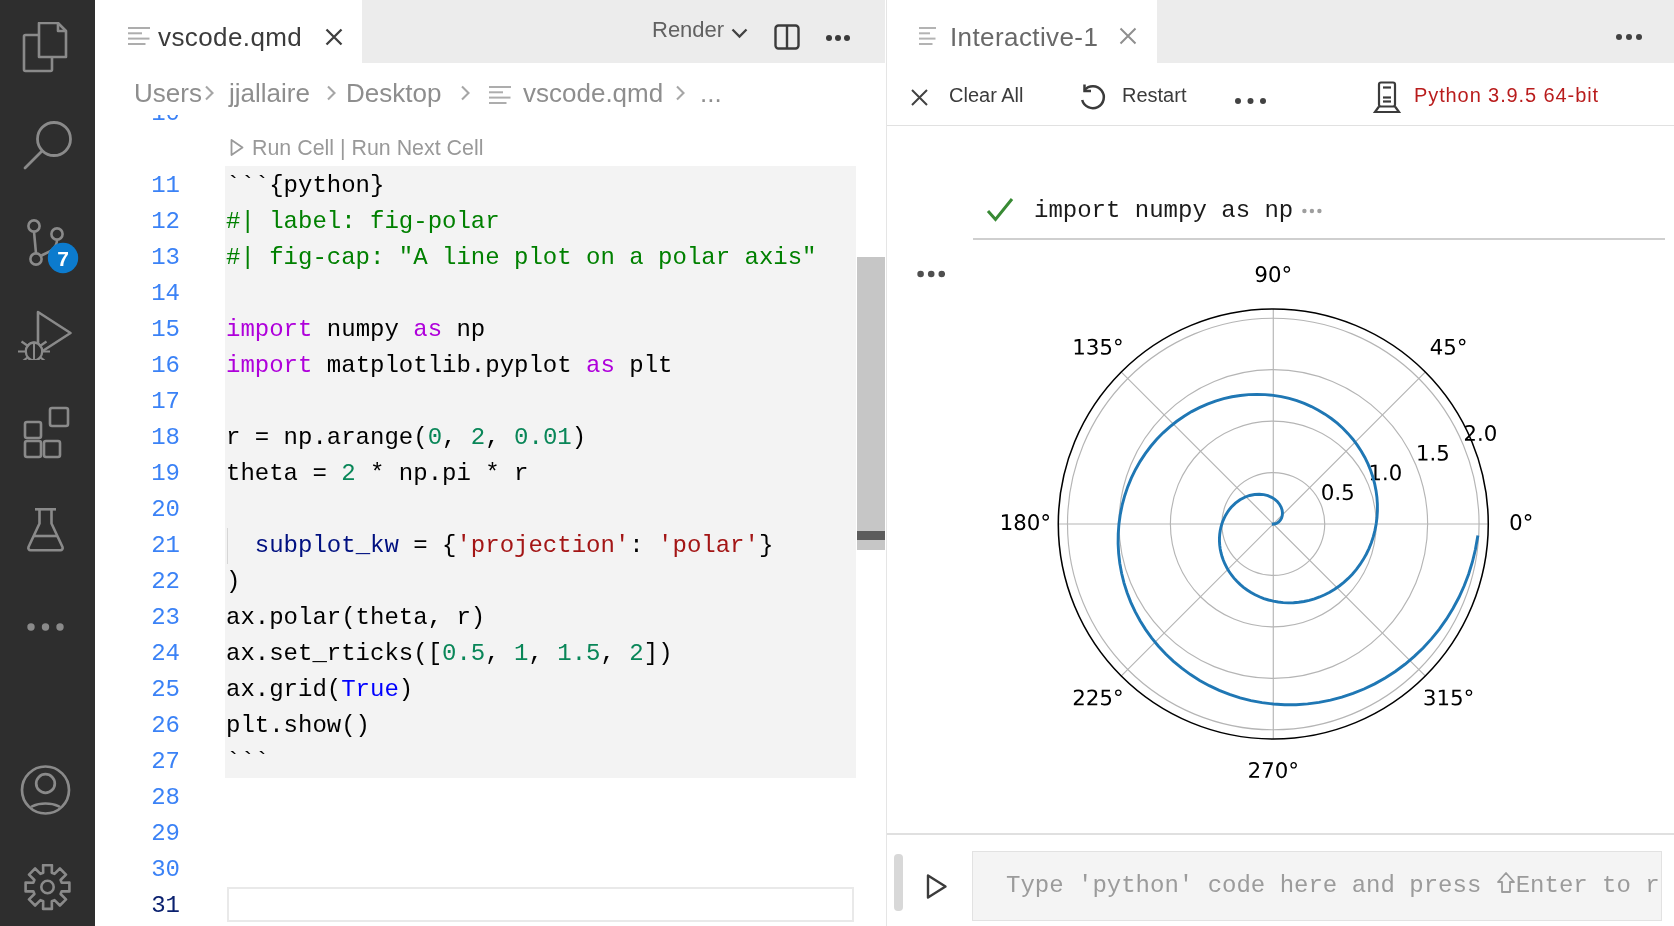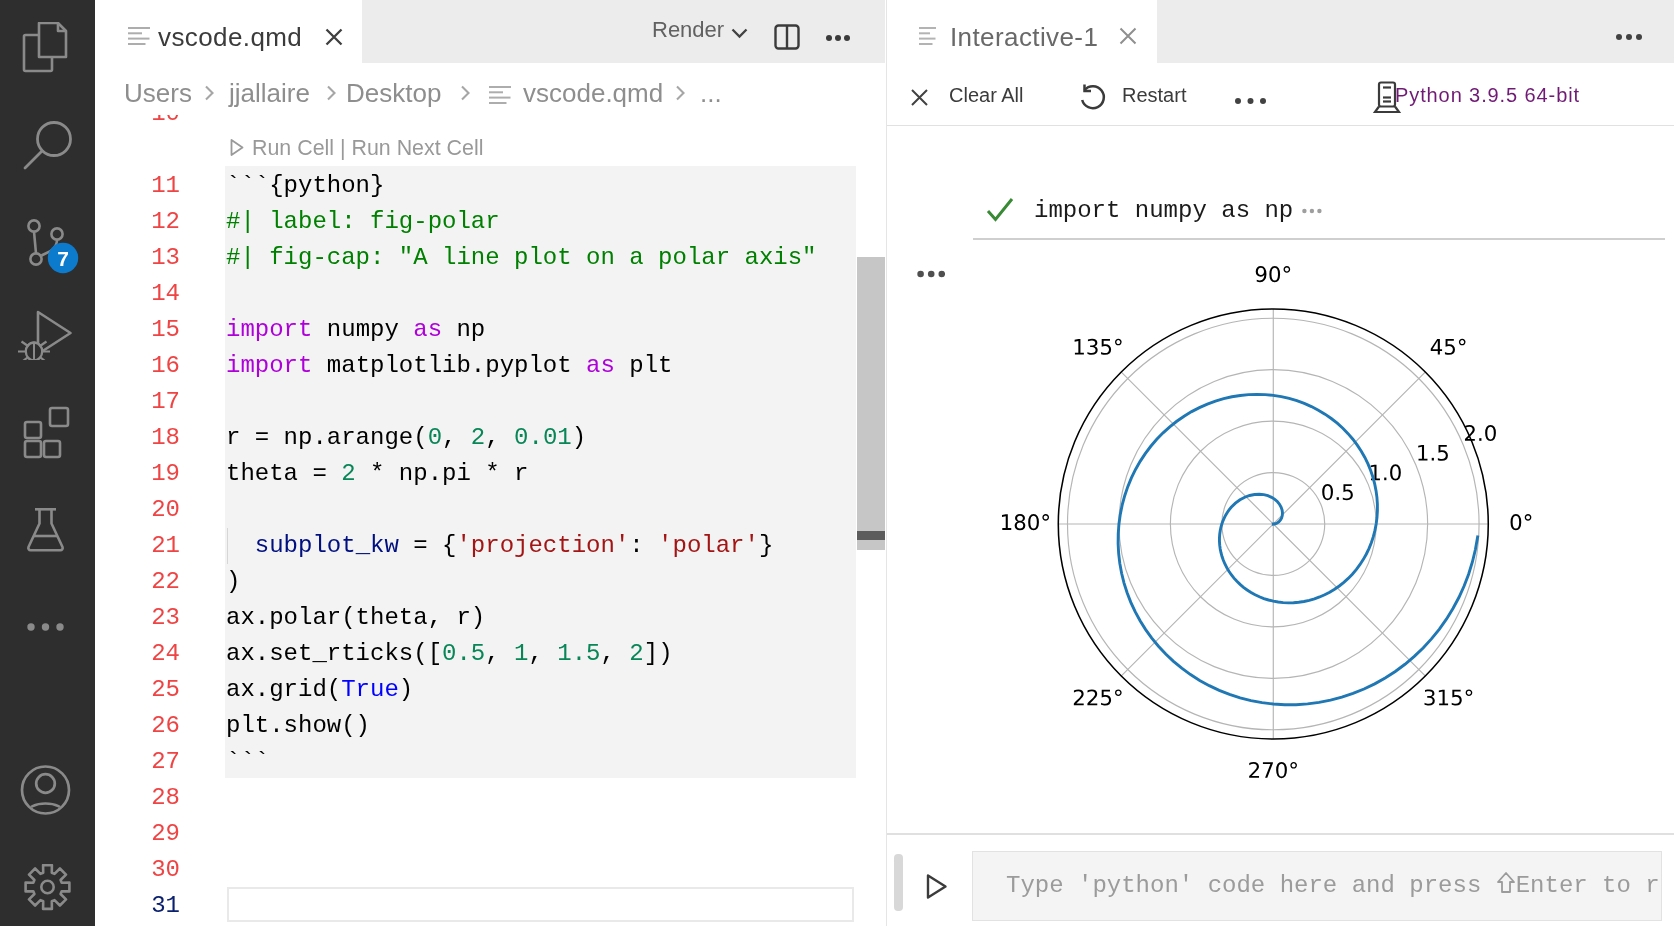--- a/index.html
+++ b/index.html
@@ -8,21 +8,21 @@
 .ab { position:absolute; left:0; }
 #egroup { position:absolute; left:95px; top:0; width:790px; height:926px; background:#fff; }
 #etabs { position:absolute; left:0; top:0; width:790px; height:63px; background:#ececec; }
 #etab { position:absolute; left:0; top:0; width:267px; height:63px; background:#fff; }
 .tablines { position:absolute; }
 .tabtitle { position:absolute; font-size:26px; letter-spacing:0.4px; color:#3b3b3b; top:22px; }
 #ebread { position:absolute; left:0; top:63px; width:790px; height:52px; background:#fff; font-size:26px; color:#8e8e8e; }
 .bi { position:absolute; top:14px; line-height:32px; white-space:pre; }
 #eview { position:absolute; left:0; top:115px; width:790px; height:811px; background:#fff; overflow:hidden; }
 #cellbg { position:absolute; left:130px; top:51px; width:631px; height:612px; background:#f3f3f3; }
-.ln { position:absolute; left:0; width:85px; text-align:right; font-family:"Liberation Mono",monospace; font-size:24px; line-height:36px; height:36px; color:#ef4444; }
+.ln { position:absolute; left:0; width:85px; text-align:right; font-family:"Liberation Mono",monospace; font-size:24px; line-height:36px; height:36px; color:#3b82f6; }
 .ln.cur { color:#0b216f; }
 .cl { position:absolute; left:131px; font-family:"Liberation Mono",monospace; font-size:24px; line-height:36px; height:36px; white-space:pre; color:#000; }
 .cl i { font-style:normal; }
 #codelens { position:absolute; left:135px; top:15px; height:36px; line-height:36px; font-size:21.4px; color:#999999; }
 #curline { position:absolute; left:132px; top:772px; width:627px; height:35px; border:2px solid #e9e9e9; }
 #vscroll { position:absolute; left:762px; top:142px; width:28px; height:293px; background:#c6c6c6; }
 #vmark { position:absolute; left:762px; top:416px; width:28px; height:9px; background:#5c5c5c; }
 #rpanel { position:absolute; left:886px; top:0; width:788px; height:926px; background:#fff; border-left:1px solid #e5e5e5; }
 #rtabs { position:absolute; left:0; top:0; width:788px; height:63px; background:#ececec; }
 #rtab { position:absolute; left:0; top:0; width:270px; height:63px; background:#fff; }
@@ -129,21 +129,21 @@
   </svg>
   <svg style="position:absolute;left:730px;top:34px" width="26" height="8" viewBox="0 0 26 8">
    <g fill="#3b3b3b">
           <circle cx="4" cy="4" r="3"></circle>
           <circle cx="13" cy="4" r="3"></circle>
           <circle cx="22" cy="4" r="3"></circle>
         </g>
   </svg>
  </div>
  <div id="ebread">
-  <span class="bi" style="left:29px">Users</span>
+  <span class="bi" style="left:39px">Users</span>
   <svg class="bi" style="left:107px;top:21px" width="14" height="18" viewBox="0 0 14 18">
         <path d="M4 2.5 L10.5 9 L4 15.5" fill="none" stroke="#a6a6a6" stroke-width="2.1"></path>
       </svg>
   <span class="bi" style="left:134px">jjallaire</span>
   <svg class="bi" style="left:229px;top:21px" width="14" height="18" viewBox="0 0 14 18">
         <path d="M4 2.5 L10.5 9 L4 15.5" fill="none" stroke="#a6a6a6" stroke-width="2.1"></path>
       </svg>
   <span class="bi" style="left:251px">Desktop</span>
   <svg class="bi" style="left:363px;top:21px" width="14" height="18" viewBox="0 0 14 18">
         <path d="M4 2.5 L10.5 9 L4 15.5" fill="none" stroke="#a6a6a6" stroke-width="2.1"></path>
@@ -252,21 +252,21 @@
   </svg>
   <svg style="position:absolute;left:485px;top:18px" width="30" height="33" viewBox="0 0 30 33">
    <g fill="none" stroke="#3b3b3b" stroke-width="2.2">
     <rect x="7" y="1.5" width="16" height="24" rx="2"></rect>
     <path d="M11 6.5 h8"></path>
           <path d="M11 16.5 h8"></path>
           <path d="M11 20.5 h8"></path>
     <path d="M7 25.5 L3 31 h24 l-4 -5.5"></path>
    </g>
   </svg>
-  <div class="tbtxt" style="left:508px;color:#701a75;letter-spacing:0.9px">Python 3.9.5 64-bit</div>
+  <div class="tbtxt" style="left:527px;color:#b91c1c;letter-spacing:0.9px">Python 3.9.5 64-bit</div>
  </div>
  <div id="rcontent">
   <svg style="position:absolute;left:99px;top:71px" width="28" height="26" viewBox="0 0 28 26">
         <path d="M2 14 L9.5 22.5 L26 2" fill="none" stroke="#388a34" stroke-width="3"></path>
       </svg>
   <div class="mono" style="position:absolute;left:147px;top:71px;font-size:24px;color:#1b1b1b;white-space:pre">import numpy as np</div>
   <svg style="position:absolute;left:415px;top:82px" width="20" height="6" viewBox="0 0 20 6">
         <g fill="#9e9e9e">
           <circle cx="2.4" cy="3" r="2.2"></circle>
           <circle cx="9.9" cy="3" r="2.2"></circle>

